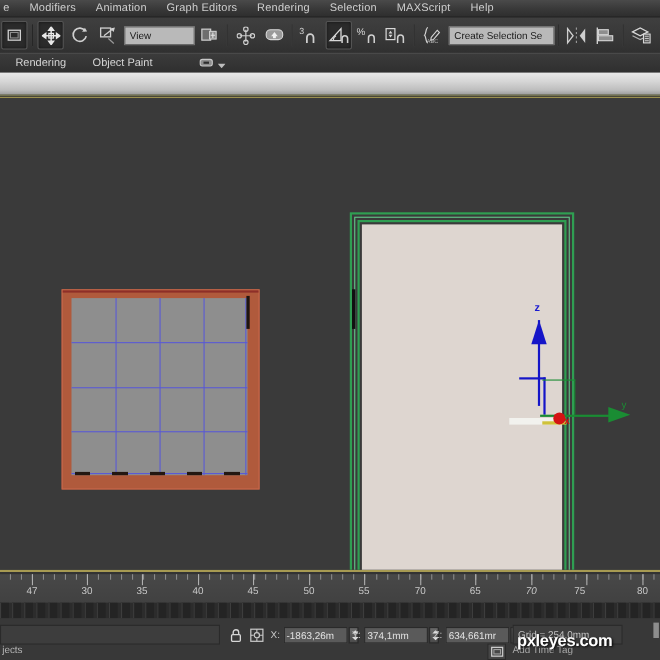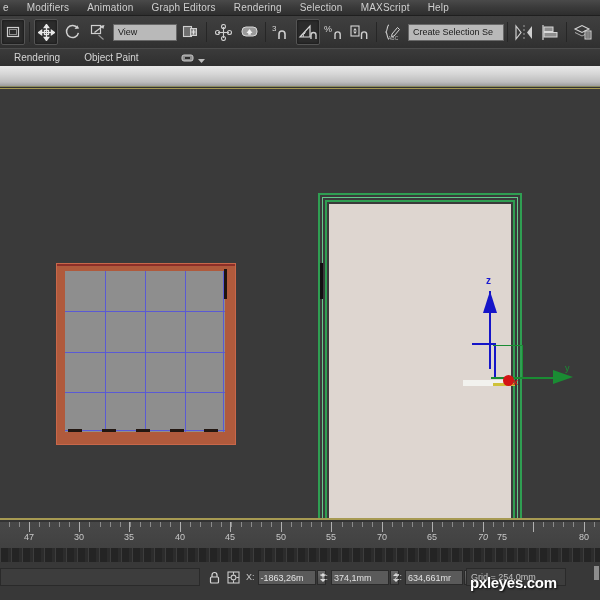--- a/index.html
+++ b/index.html
@@ -562,21 +562,21 @@
         <div class="rlabel" style="left: 29px;">47</div>
         <div class="rlabel" style="left: 79px;">30</div>
         <div class="rlabel" style="left: 129px;">35</div>
         <div class="rlabel" style="left: 180px;">40</div>
         <div class="rlabel" style="left: 230px;">45</div>
         <div class="rlabel" style="left: 281px;">50</div>
         <div class="rlabel" style="left: 331px;">55</div>
         <div class="rlabel" style="left: 382px;">70</div>
         <div class="rlabel" style="left: 432px;">65</div>
         <div class="rlabel" style="left: 483px; font-style: italic;">70</div>
-        <div class="rlabel" style="left: 502px;">75</div>
+        <div class="rlabel" style="left: 527px;">75</div>
         <div class="rlabel" style="left: 584px;">80</div>
       </div>
   </div>
   <div class="ruler-dark" id="ruler-dark">
       <div class="seg" style="left: 0px; width: 8px;"></div>
       <div class="seg" style="left: 11px; width: 8px;"></div>
       <div class="seg" style="left: 22px; width: 8px;"></div>
       <div class="seg" style="left: 33px; width: 8px;"></div>
       <div class="seg" style="left: 44px; width: 8px;"></div>
       <div class="seg" style="left: 55px; width: 8px;"></div>
@@ -668,18 +668,28 @@
 
       <div class="coord" style="left:394px">
         <span class="lbl">Z:</span>
         <span class="fld">634,661mr</span>
         <span class="spin"></span>
       </div>
 
       <div class="gridinfo">Grid = 254,0mm</div>
     </div>
 
+    <div class="status-row2">
+      <div class="objects-text">jects</div>
+      <div class="keybtn">
+        <svg width="12" height="11" viewBox="0 0 12 11">
+          <rect x="1" y="1.5" width="10" height="8" fill="none" stroke="#d2d2d2" stroke-width="1.1"></rect>
+          <rect x="3" y="3.5" width="6" height="4" fill="none" stroke="#9e9e9e" stroke-width="1"></rect>
+        </svg>
+      </div>
+      <div class="addtime">Add Time Tag</div>
+    </div>
   </div>
 
   <div class="scroll-nub"></div>
   <div class="watermark">pxleyes.com</div>
 
 </div>
 
 </body></html>

